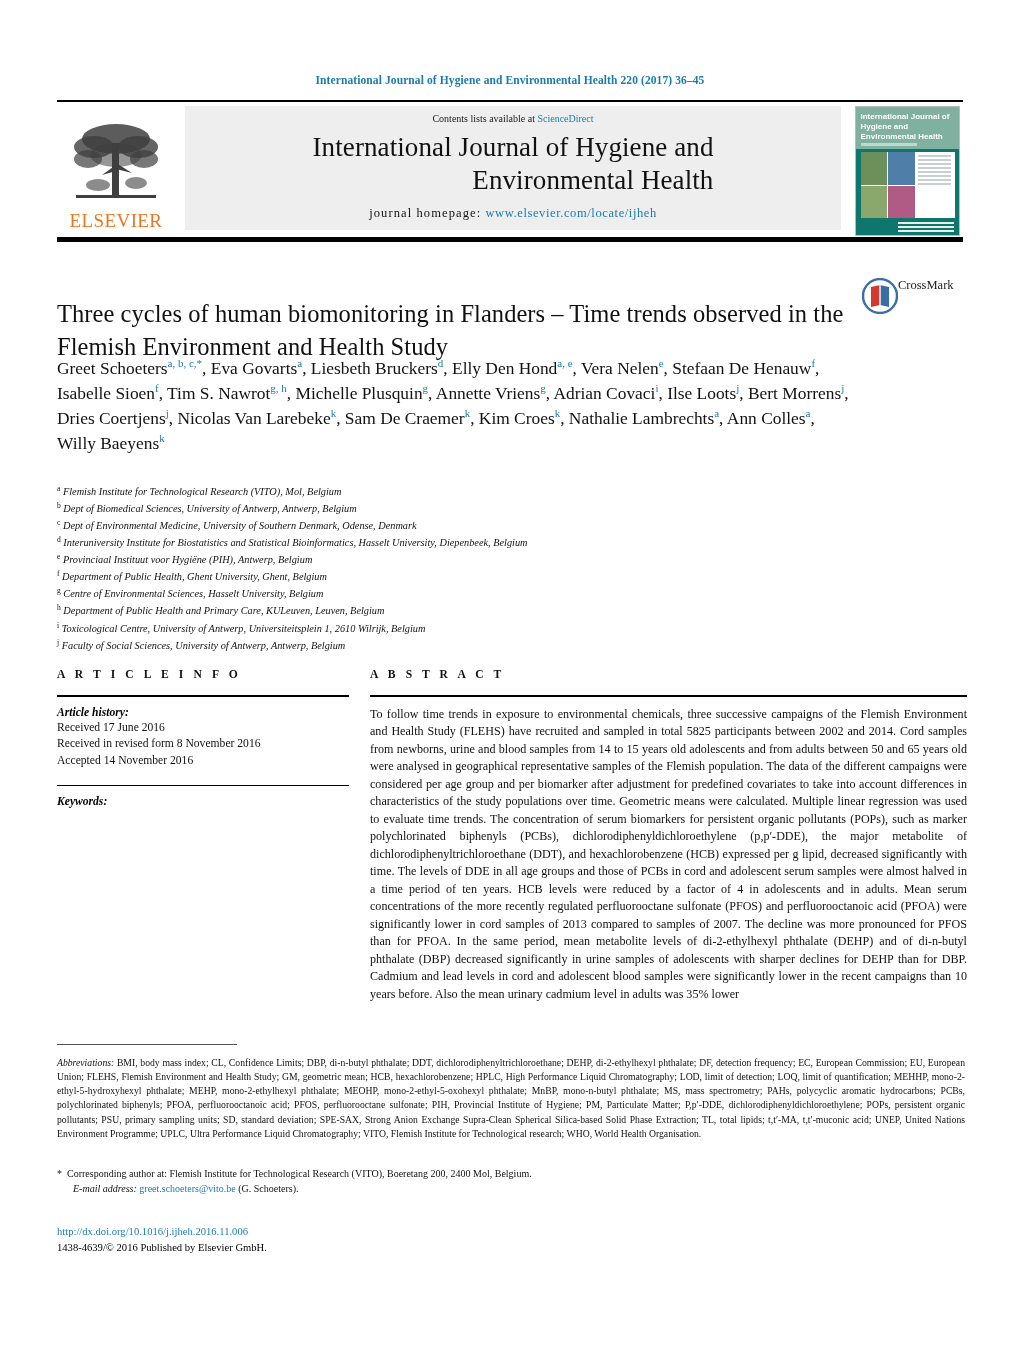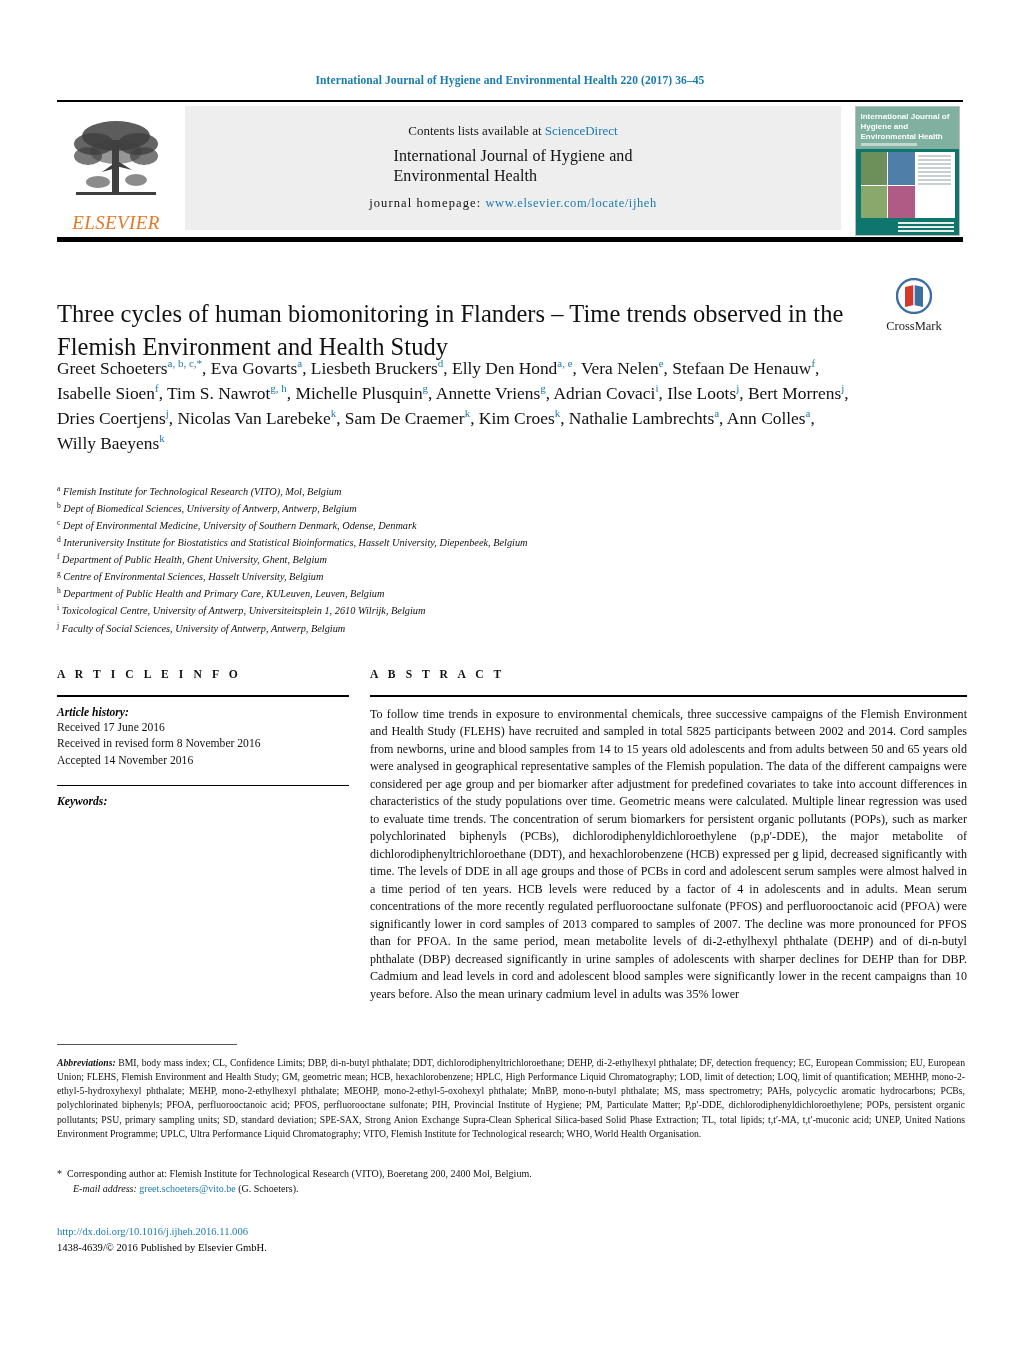--- a/index.html
+++ b/index.html
@@ -47,23 +47,22 @@
     align-items: stretch;
     height: 128px;
     padding-top: 4px;
   }
   .elsevier-block {
     width: 118px;
     flex: 0 0 118px;
     display: flex;
     flex-direction: column;
     align-items: center;
-    justify-content: space-between;
+    justify-content: center;
     padding-top: 4px;
-    font-style: italic;
   }
   .tree-svg { display:block; }
   .elsevier-word {
     font-family: "Liberation Serif", serif;
     font-size: 19px;
     letter-spacing: 0.4px;
     color: #E87722;
     font-weight: 400;
     margin-top: 1px;
   }
@@ -71,29 +70,29 @@
     flex: 1 1 auto;
     background: #eeeeee;
     display: flex;
     flex-direction: column;
     align-items: center;
     justify-content: center;
     margin: 0 10px 4px 10px;
     padding: 6px 0 8px 0;
   }
   .contents-line {
-    font-size: 13px;
+    font-size: 10px;
     color: #1a1a1a;
     margin-bottom: 7px;
   }
   .contents-line .sd { color: #1a7bb0; }
   .journal-title {
-    font-size: 16px;
+    font-size: 27px;
     line-height: 1.22;
-    text-align: left;
+    text-align: right;
     color: #111;
     font-weight: 400;
     letter-spacing: 0.1px;
   }
   .homepage-line {
     font-size: 12.5px;
     margin-top: 10px;
     letter-spacing: 1.1px;
     color: #111;
   }
@@ -171,23 +170,20 @@
     font-weight: 400;
     color: #111;
     letter-spacing: 0.05px;
   }
   .crossmark {
     position: absolute;
     left: 862px;
     top: 278px;
     width: 104px;
     display: flex;
-    align-items: center;
-    gap: 5px;
-    flex-direction: column;
   }
   .crossmark-label {
     font-size: 12.5px;
     color: #222;
     font-family: "Liberation Serif", serif;
   }
 
   
   .authors {
     position: absolute;
@@ -265,21 +261,21 @@
   .abbrev {
     position: absolute;
     left: 57px;
     top: 1056px;
     width: 908px;
     font-size: 9.7px;
     line-height: 1.46;
     text-align: justify;
     color: #111;
   }
-  .abbrev .lbl { font-style: italic; font-weight: bold; }
+  .abbrev .lbl { font-style: italic; font-weight: normal; }
   .corresp {
     position: absolute;
     left: 57px;
     top: 1167px;
     width: 908px;
     font-size: 10px;
     line-height: 1.48;
     color: #111;
   }
   .corresp .star { margin-right: 5px; }
@@ -390,20 +386,21 @@
     <span class="crossmark-label">CrossMark</span>
   </div>
 
   <div class="authors">Greet Schoeters<sup>a, b, c,</sup><sup class="star">*</sup>, Eva Govarts<sup>a</sup>, Liesbeth Bruckers<sup>d</sup>, Elly Den Hond<sup>a, e</sup>, Vera Nelen<sup>e</sup>, Stefaan De Henauw<sup>f</sup>, Isabelle Sioen<sup>f</sup>, Tim S. Nawrot<sup>g, h</sup>, Michelle Plusquin<sup>g</sup>, Annette Vriens<sup>g</sup>, Adrian Covaci<sup>i</sup>, Ilse Loots<sup>j</sup>, Bert Morrens<sup>j</sup>, Dries Coertjens<sup>j</sup>, Nicolas Van Larebeke<sup>k</sup>, Sam De Craemer<sup>k</sup>, Kim Croes<sup>k</sup>, Nathalie Lambrechts<sup>a</sup>, Ann Colles<sup>a</sup>, Willy Baeyens<sup>k</sup></div>
 
   <div class="affils">
       <div><span class="aff-mark">a</span><span> Flemish Institute for Technological Research (VITO), Mol, Belgium</span></div>
       <div><span class="aff-mark">b</span><span> Dept of Biomedical Sciences, University of Antwerp, Antwerp, Belgium</span></div>
       <div><span class="aff-mark">c</span><span> Dept of Environmental Medicine, University of Southern Denmark, Odense, Denmark</span></div>
       <div><span class="aff-mark">d</span><span> Interuniversity Institute for Biostatistics and Statistical Bioinformatics, Hasselt University, Diepenbeek, Belgium</span></div>
+      <div><span class="aff-mark">e</span><span> Provinciaal Instituut voor Hygiëne (PIH), Antwerp, Belgium</span></div>
       <div><span class="aff-mark">f</span><span> Department of Public Health, Ghent University, Ghent, Belgium</span></div>
       <div><span class="aff-mark">g</span><span> Centre of Environmental Sciences, Hasselt University, Belgium</span></div>
       <div><span class="aff-mark">h</span><span> Department of Public Health and Primary Care, KULeuven, Leuven, Belgium</span></div>
       <div><span class="aff-mark">i</span><span> Toxicological Centre, University of Antwerp, Universiteitsplein 1, 2610 Wilrijk, Belgium</span></div>
       <div><span class="aff-mark">j</span><span> Faculty of Social Sciences, University of Antwerp, Antwerp, Belgium</span></div>
     </div>
 
   <div class="cols">
 
     <div class="col-info">

